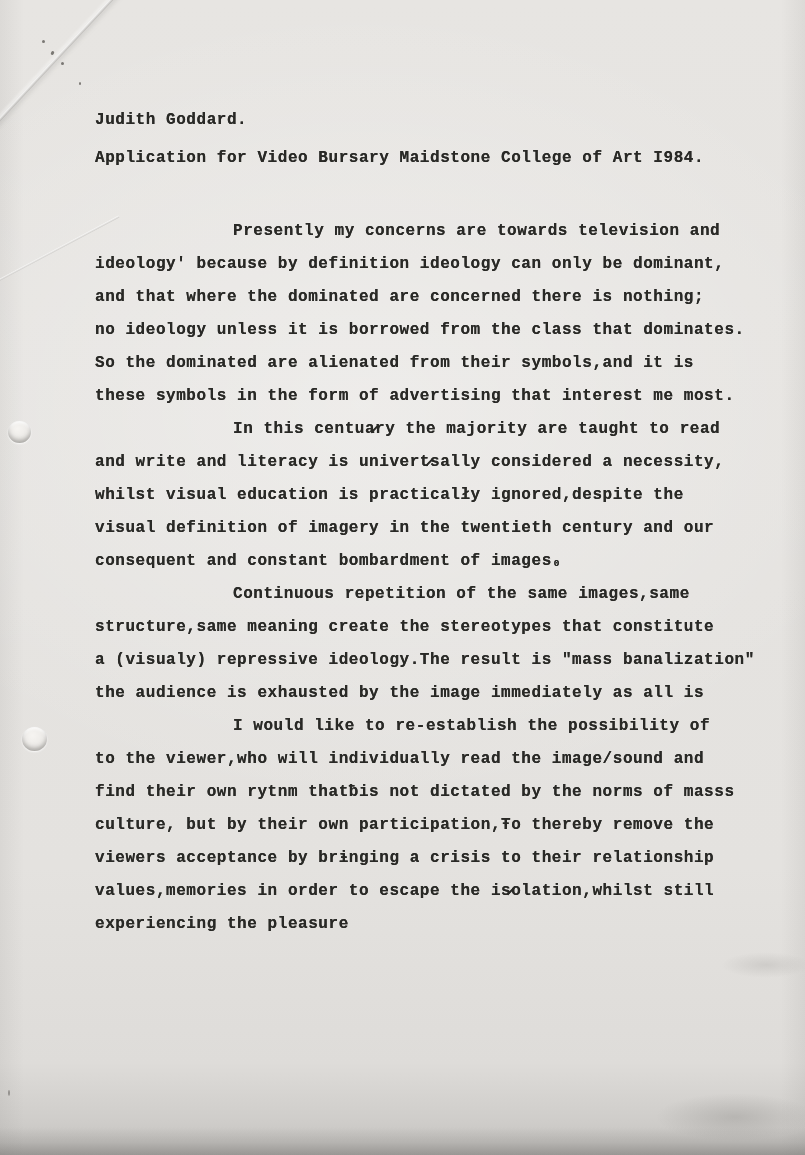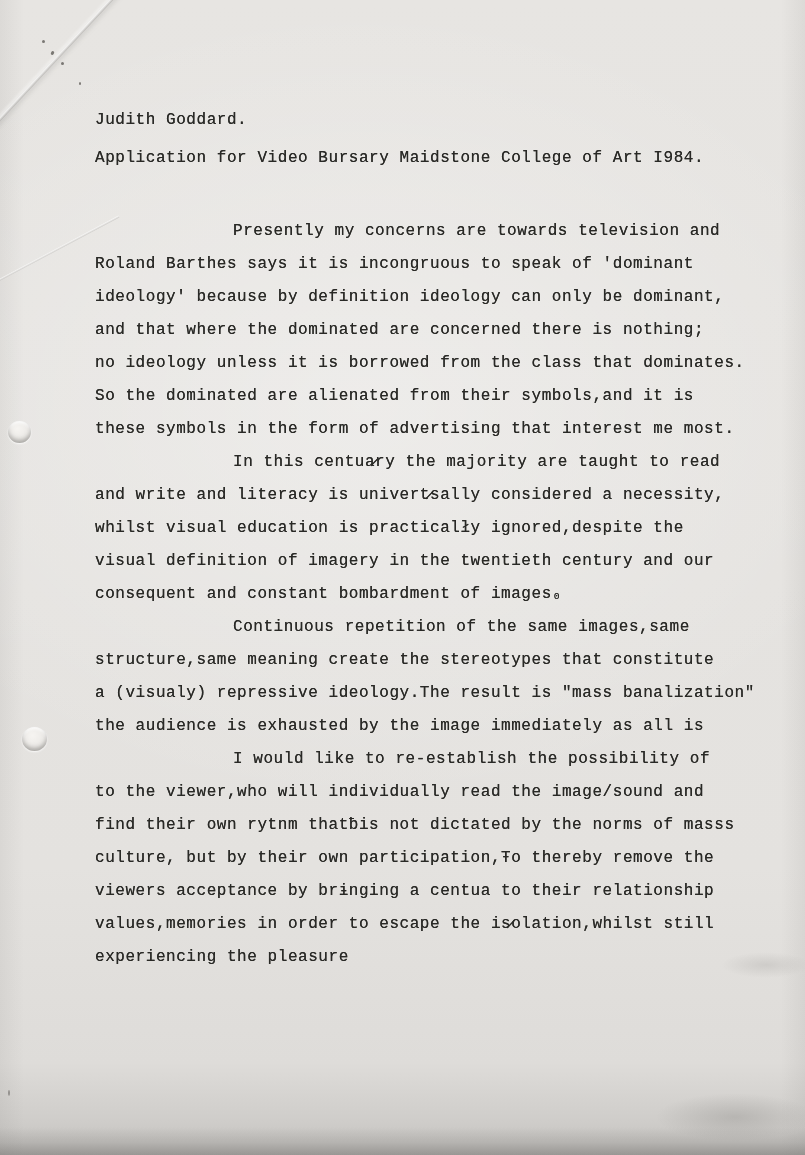--- a/index.html
+++ b/index.html
@@ -75,42 +75,41 @@
   <div class="speck sp2"></div>
   <div class="speck sp3"></div>
   <div class="speck sp4"></div>
   <div class="speck sp5"></div>
   <div class="hole hole1"></div>
   <div class="hole hole2"></div>
   <div class="side-smudge"></div>
   <div class="corner-smudge"></div>
   <div class="bottom-band"></div>
 
-  <div class="doc" style="color: rgb(41, 41, 38);">
+  <div class="doc" style="color: rgb(41, 41, 38); font-weight: bold;">
     <div class="line author">Judith Goddard.</div>
     <div class="line title">Application for Video Bursary Maidstone College of Art I984.</div>
     <div class="body-text" id="body-text">
         <div class="line indent">Presently my concerns are towards television and</div>
-        <div class="line">Roland Barthes says it is incongruous to speak of 'dominant</div>
         <div class="line">ideology' because by definition ideology can only be dominant,</div>
         <div class="line">and that where the dominated are concerned there is nothing;</div>
         <div class="line">no ideology unless it is borrowed from the class that dominates.</div>
         <div class="line">So the dominated are alienated from their symbols,and it is</div>
         <div class="line">these symbols in the form of advertising that interest me most.</div>
         <div class="line indent">In this centua̷ry the majority are taught to read</div>
         <div class="line">and write and literacy is univert̷sally considered a necessity,</div>
         <div class="line">whilst visual education is practicalły ignored,despite the</div>
         <div class="line">visual definition of imagery in the twentieth century and our</div>
         <div class="line">consequent and constant bombardment of images₀</div>
         <div class="line indent">Continuous repetition of the same images,same</div>
         <div class="line">structure,same meaning create the stereotypes that constitute</div>
         <div class="line">a (visualy) repressive ideology.The result is "mass banalization"</div>
         <div class="line">the audience is exhausted by the image immediately as all is</div>
         <div class="line indent">I would like to re-establish the possibility of</div>
         <div class="line">to the viewer,who will individually read the image/sound and</div>
         <div class="line">find their own rytnm thatƀis not dictated by the norms of masss</div>
         <div class="line">culture, but by their own participation,Ŧo thereby remove the</div>
-        <div class="line">viewers acceptance by brɨnging a centua to their relationship</div>
+        <div class="line">viewers acceptance by brɨnging a crisis to their relationship</div>
         <div class="line">values,memories in order to escape the is̷olation,whilst still</div>
         <div class="line">experiencing the pleasure</div>
       </div>
   </div>
 </div>
 
 </body></html>

